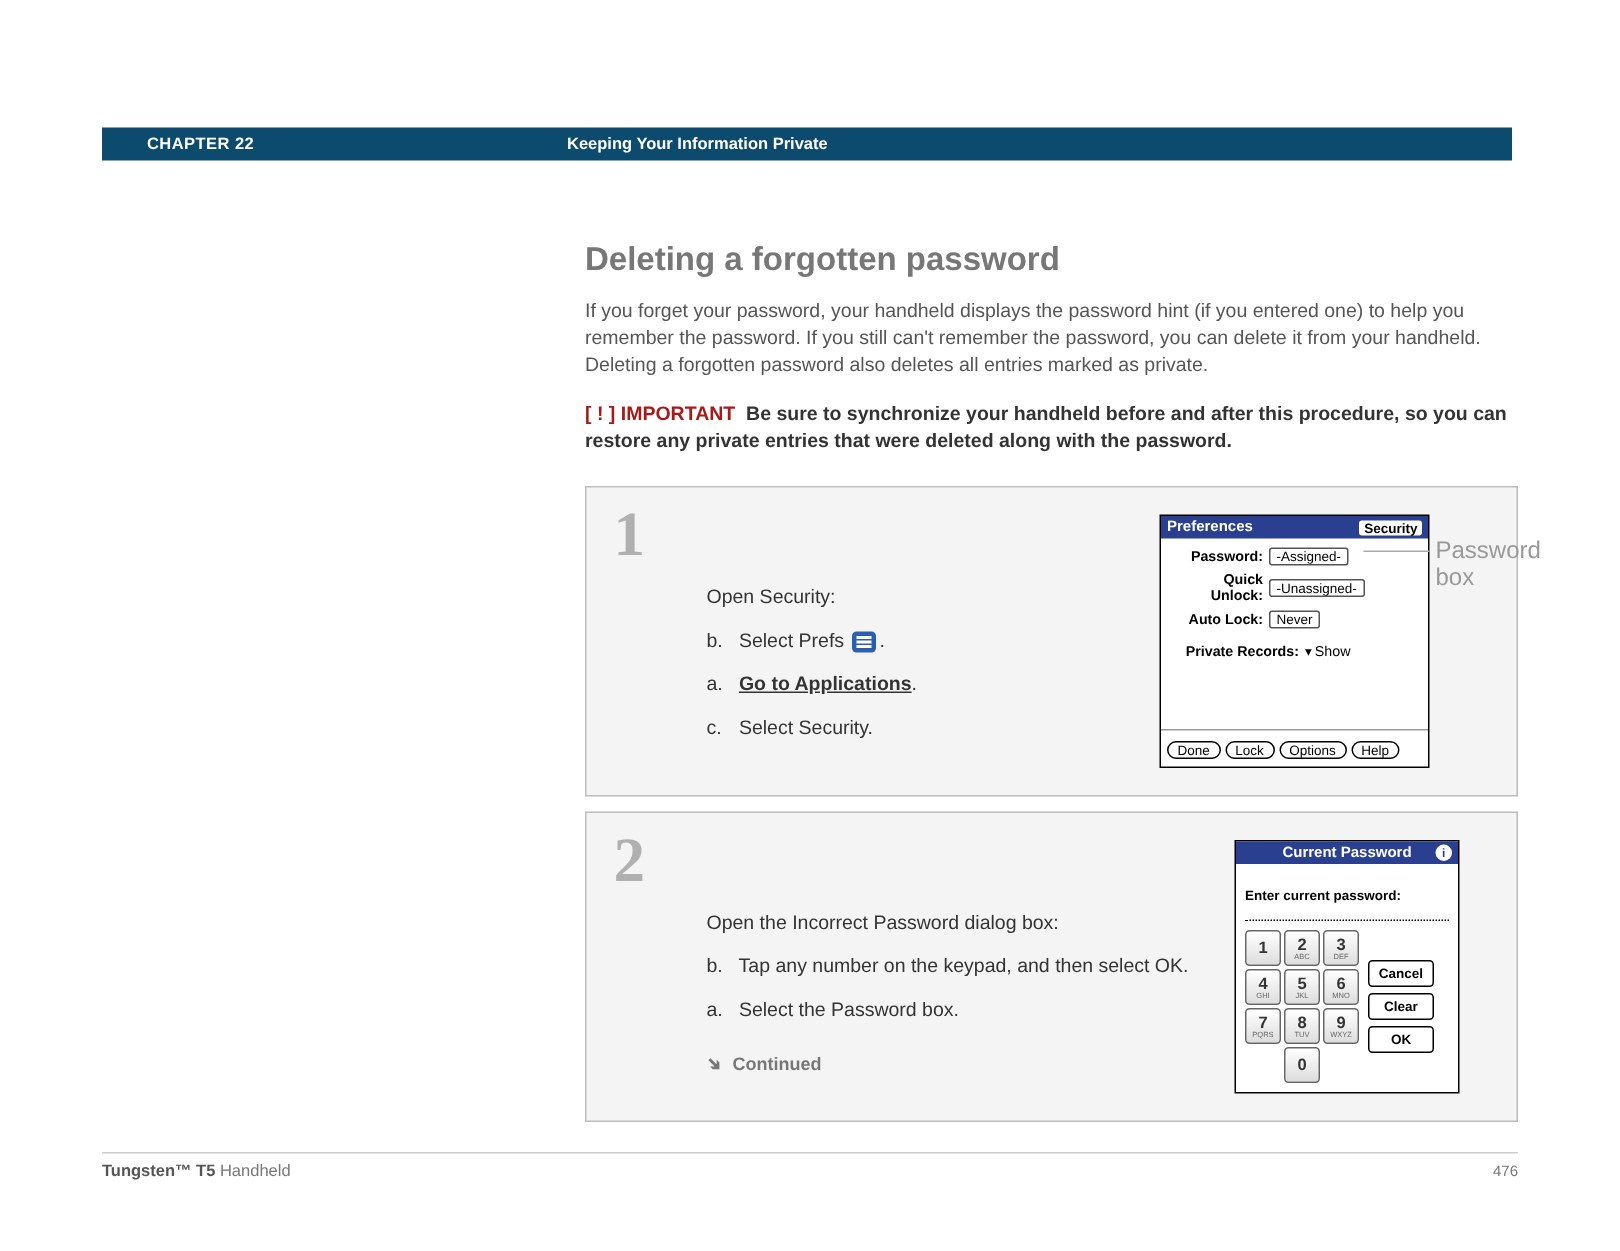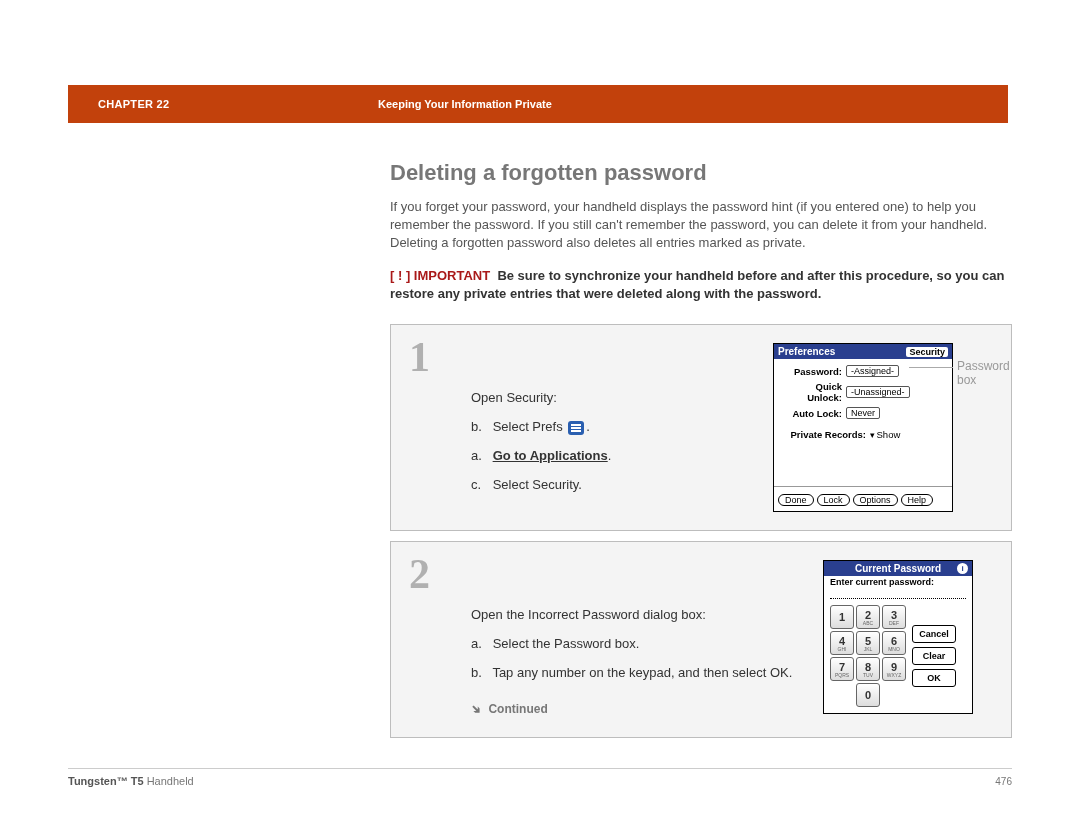--- a/index.html
+++ b/index.html
@@ -1,19 +1,19 @@
 <!DOCTYPE html>
 <html><head>
 <meta charset="utf-8">
 <style>
   * { box-sizing: border-box; margin: 0; padding: 0; }
   html, body { width: 1080px; height: 834px; background: #fff; font-family: Arial, Helvetica, sans-serif; color: #333; }
   .page { width: 1080px; height: 834px; position: relative; padding-top: 85px; }
 
-  .red-bar { position: absolute; left: 68px; right: 72px; top: 85px; height: 38px; background: #c2410c; color: #fff; display: flex; align-items: center; font-size: 11px; font-weight: bold; }
+  .red-bar { position: absolute; left: 68px; right: 72px; top: 85px; height: 22px; background: #0c4a6e; color: #fff; display: flex; align-items: center; font-size: 11px; font-weight: bold; }
   .red-bar .chapter { margin-left: 30px; width: 280px; letter-spacing: 0.3px; }
   .red-bar .title { }
 
   .content { position: absolute; left: 390px; right: 68px; top: 160px; }
 
   h2.heading { color: #777; font-size: 22px; font-weight: bold; margin-bottom: 12px; }
   p.body { color: #555; font-size: 13px; line-height: 1.4; margin-bottom: 14px; }
 
   .important-line { font-size: 13px; color: #333; line-height: 1.45; margin-bottom: 20px; }
   .important-badge { color: #a91919; font-weight: bold; }
@@ -21,40 +21,40 @@
   .step-box { border: 1px solid #bdbdbd; background: #f4f4f4; margin-bottom: 10px; position: relative; padding: 18px 18px 18px 80px; display: flex; }
   .step-number { position: absolute; left: 18px; top: 8px; font-size: 42px; font-weight: bold; color: #b0b0b0; font-family: Georgia, serif; }
   .step-text { flex: 1; font-size: 13px; color: #333; line-height: 1.6; padding-right: 20px; margin-top: 45px; }
   .step-text .sub { margin-top: 8px; }
   .step-text .sub .letter { display: inline-block; width: 18px; }
   .step-text .link { text-decoration: underline; font-weight: bold; color: #333; }
   .continued { color: #777; font-weight: bold; font-size: 12px; margin-top: 16px; }
   .arrow-icon { display: inline-block; transform: rotate(45deg); font-size: 12px; color: #777; margin-right: 4px; }
 
   .step-screen { width: 220px; position: relative; }
-  .callout-label { position: absolute; font-size: 12px; color: #999; }
+  .callout-label { position: absolute; font-size: 16px; color: #999; }
 
   
   .palm { width: 180px; border: 1px solid #000; background: #fff; font-family: Arial, sans-serif; font-size: 10px; color: #000; position: relative; }
   .palm-header { background: #2a3f8f; color: #fff; font-weight: bold; padding: 2px 4px; display: flex; justify-content: space-between; align-items: center; font-size: 10px; }
   .palm-header .hdr-right { background: #fff; color: #000; padding: 0 3px; border-radius: 2px; font-size: 9px; }
   .palm-body { padding: 6px 6px 2px 6px; }
   .palm-row { display: flex; align-items: center; margin-bottom: 4px; font-size: 9.5px; }
   .palm-row .lbl { font-weight: bold; width: 66px; text-align: right; padding-right: 4px; }
   .palm-row .val { border: 1px solid #555; padding: 0 4px; border-radius: 2px; font-size: 9px; }
   .dropdown-arrow::before { content: "▾"; margin-right: 2px; font-size: 9px; }
   .palm-divider { border-top: 1px solid #999; margin: 40px 0 4px 0; }
   .palm-buttons { display: flex; gap: 3px; padding: 3px 4px 5px 4px; }
   .palm-btn { border: 1px solid #000; border-radius: 8px; padding: 0 6px; font-size: 9px; background: #fff; }
 
   
   .palm2 { width: 150px; border: 1px solid #000; background: #fff; font-family: Arial, sans-serif; font-size: 10px; color: #000; padding-bottom: 6px; }
   .palm2-header { background: #2a3f8f; color: #fff; font-weight: bold; padding: 2px 6px; text-align: center; font-size: 10px; position: relative; }
   .palm2-header .info-icon { position: absolute; right: 4px; top: 2px; width: 11px; height: 11px; border-radius: 50%; background: #fff; color: #2a3f8f; font-size: 8px; line-height: 11px; text-align: center; font-weight: bold; }
-  .palm2-prompt { font-size: 9px; font-weight: bold; padding: 1px 6px 0 6px; }
+  .palm2-prompt { font-size: 9px; font-weight: bold; padding: 16px 6px 0 6px; }
   .palm2-input { margin: 2px 6px 6px 6px; border-bottom: 1px dotted #000; height: 10px; }
   .keypad-area { display: flex; padding: 0 6px; gap: 6px; }
   .keypad { display: grid; grid-template-columns: repeat(3, 24px); grid-auto-rows: 24px; gap: 2px; }
   .key { border: 1px solid #666; background: linear-gradient(#fff,#ddd); border-radius: 3px; display: flex; flex-direction: column; align-items: center; justify-content: center; font-size: 11px; font-weight: bold; color: #333; }
   .key .sub { font-size: 5px; font-weight: normal; color: #666; line-height: 1; }
   .key-zero { grid-column: 2; }
   .keypad-side { display: flex; flex-direction: column; gap: 4px; justify-content: center; width: 44px; }
   .side-btn { border: 1px solid #000; border-radius: 3px; padding: 3px 0; font-size: 9px; font-weight: bold; text-align: center; background: #fff; }
 
   .prefs-icon { display: inline-block; width: 16px; height: 14px; background: #2a5fb0; border-radius: 3px; vertical-align: middle; position: relative; margin: 0 2px; }
@@ -140,26 +140,26 @@
         <div class="password-connector" style="left:136px; top:24px; width:44px;"></div>
         <div class="callout-label" style="left:184px; top:16px;">Password box</div>
       </div>
     </div>
 
     <div class="step-box">
       <div class="step-number">2</div>
       <div class="step-text">
         <div>Open the Incorrect Password dialog box:</div>
         <div class="sub">
+          <span class="letter">b.</span>
+          <span>Tap any number on the keypad, and then select OK.</span>
+        </div>
+        <div class="sub">
           <span class="letter">a.</span>
           <span>Select the Password box.</span>
-        </div>
-        <div class="sub">
-          <span class="letter">b.</span>
-          <span>Tap any number on the keypad, and then select OK.</span>
         </div>
         <div class="continued">
           <span class="arrow-icon">➔</span>
           <span>Continued</span>
         </div>
       </div>
       <div class="step-screen" style="width:170px;">
         <div class="palm2">
           <div class="palm2-header">
             <span>Current Password</span>

